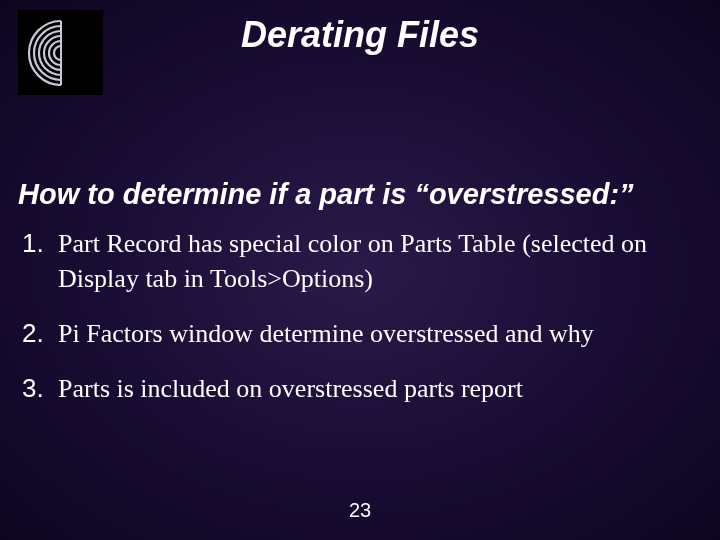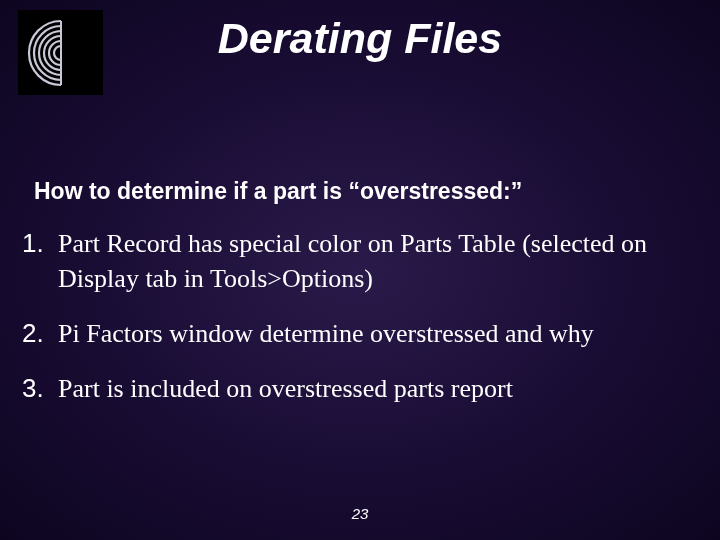--- a/index.html
+++ b/index.html
@@ -20,33 +20,33 @@
     display: flex;
     align-items: center;
     justify-content: center;
   }
   .title {
     position: absolute;
     top: 14px;
     left: 0;
     width: 100%;
     text-align: center;
-    font-size: 43px;
+    font-size: 36px;
     font-weight: bold;
     font-style: italic;
     color: #ffffff;
   }
   .subtitle {
     position: absolute;
     top: 178px;
     left: 18px;
-    font-size: 23px;
+    font-size: 29px;
     font-weight: bold;
+    font-style: italic;
     color: #ffffff;
-    margin-left: 16px;
   }
   .list {
     position: absolute;
     top: 226px;
     left: 22px;
     right: 22px;
   }
   .list-item {
     display: flex;
     align-items: flex-start;
@@ -62,23 +62,22 @@
   .list-text {
     flex: 1;
     font-family: Liberation Serif, serif;
   }
   .page-number {
     position: absolute;
     bottom: 18px;
     left: 0;
     width: 100%;
     text-align: center;
-    font-size: 15px;
+    font-size: 20px;
     color: #ffffff;
-    font-style: italic;
   }
 </style>
 </head>
 <body>
 
 <div class="logo">
   <svg width="68" height="68" viewBox="0 0 68 68">
     <defs>
       <clipPath id="semi">
         <rect x="0" y="0" width="34" height="68"></rect>
@@ -104,17 +103,17 @@
   <div class="list-item">
     <div class="list-number">1.</div>
     <div class="list-text">Part Record has special color on Parts Table (selected on Display tab in Tools&gt;Options)</div>
   </div>
   <div class="list-item">
     <div class="list-number">2.</div>
     <div class="list-text">Pi Factors window determine overstressed and why</div>
   </div>
   <div class="list-item">
     <div class="list-number">3.</div>
-    <div class="list-text">Part is included on overstressed parts report</div>
+    <div class="list-text">Parts is included on overstressed parts report</div>
   </div>
 </div>
 
 <div class="page-number">23</div>
 
 </body></html>

